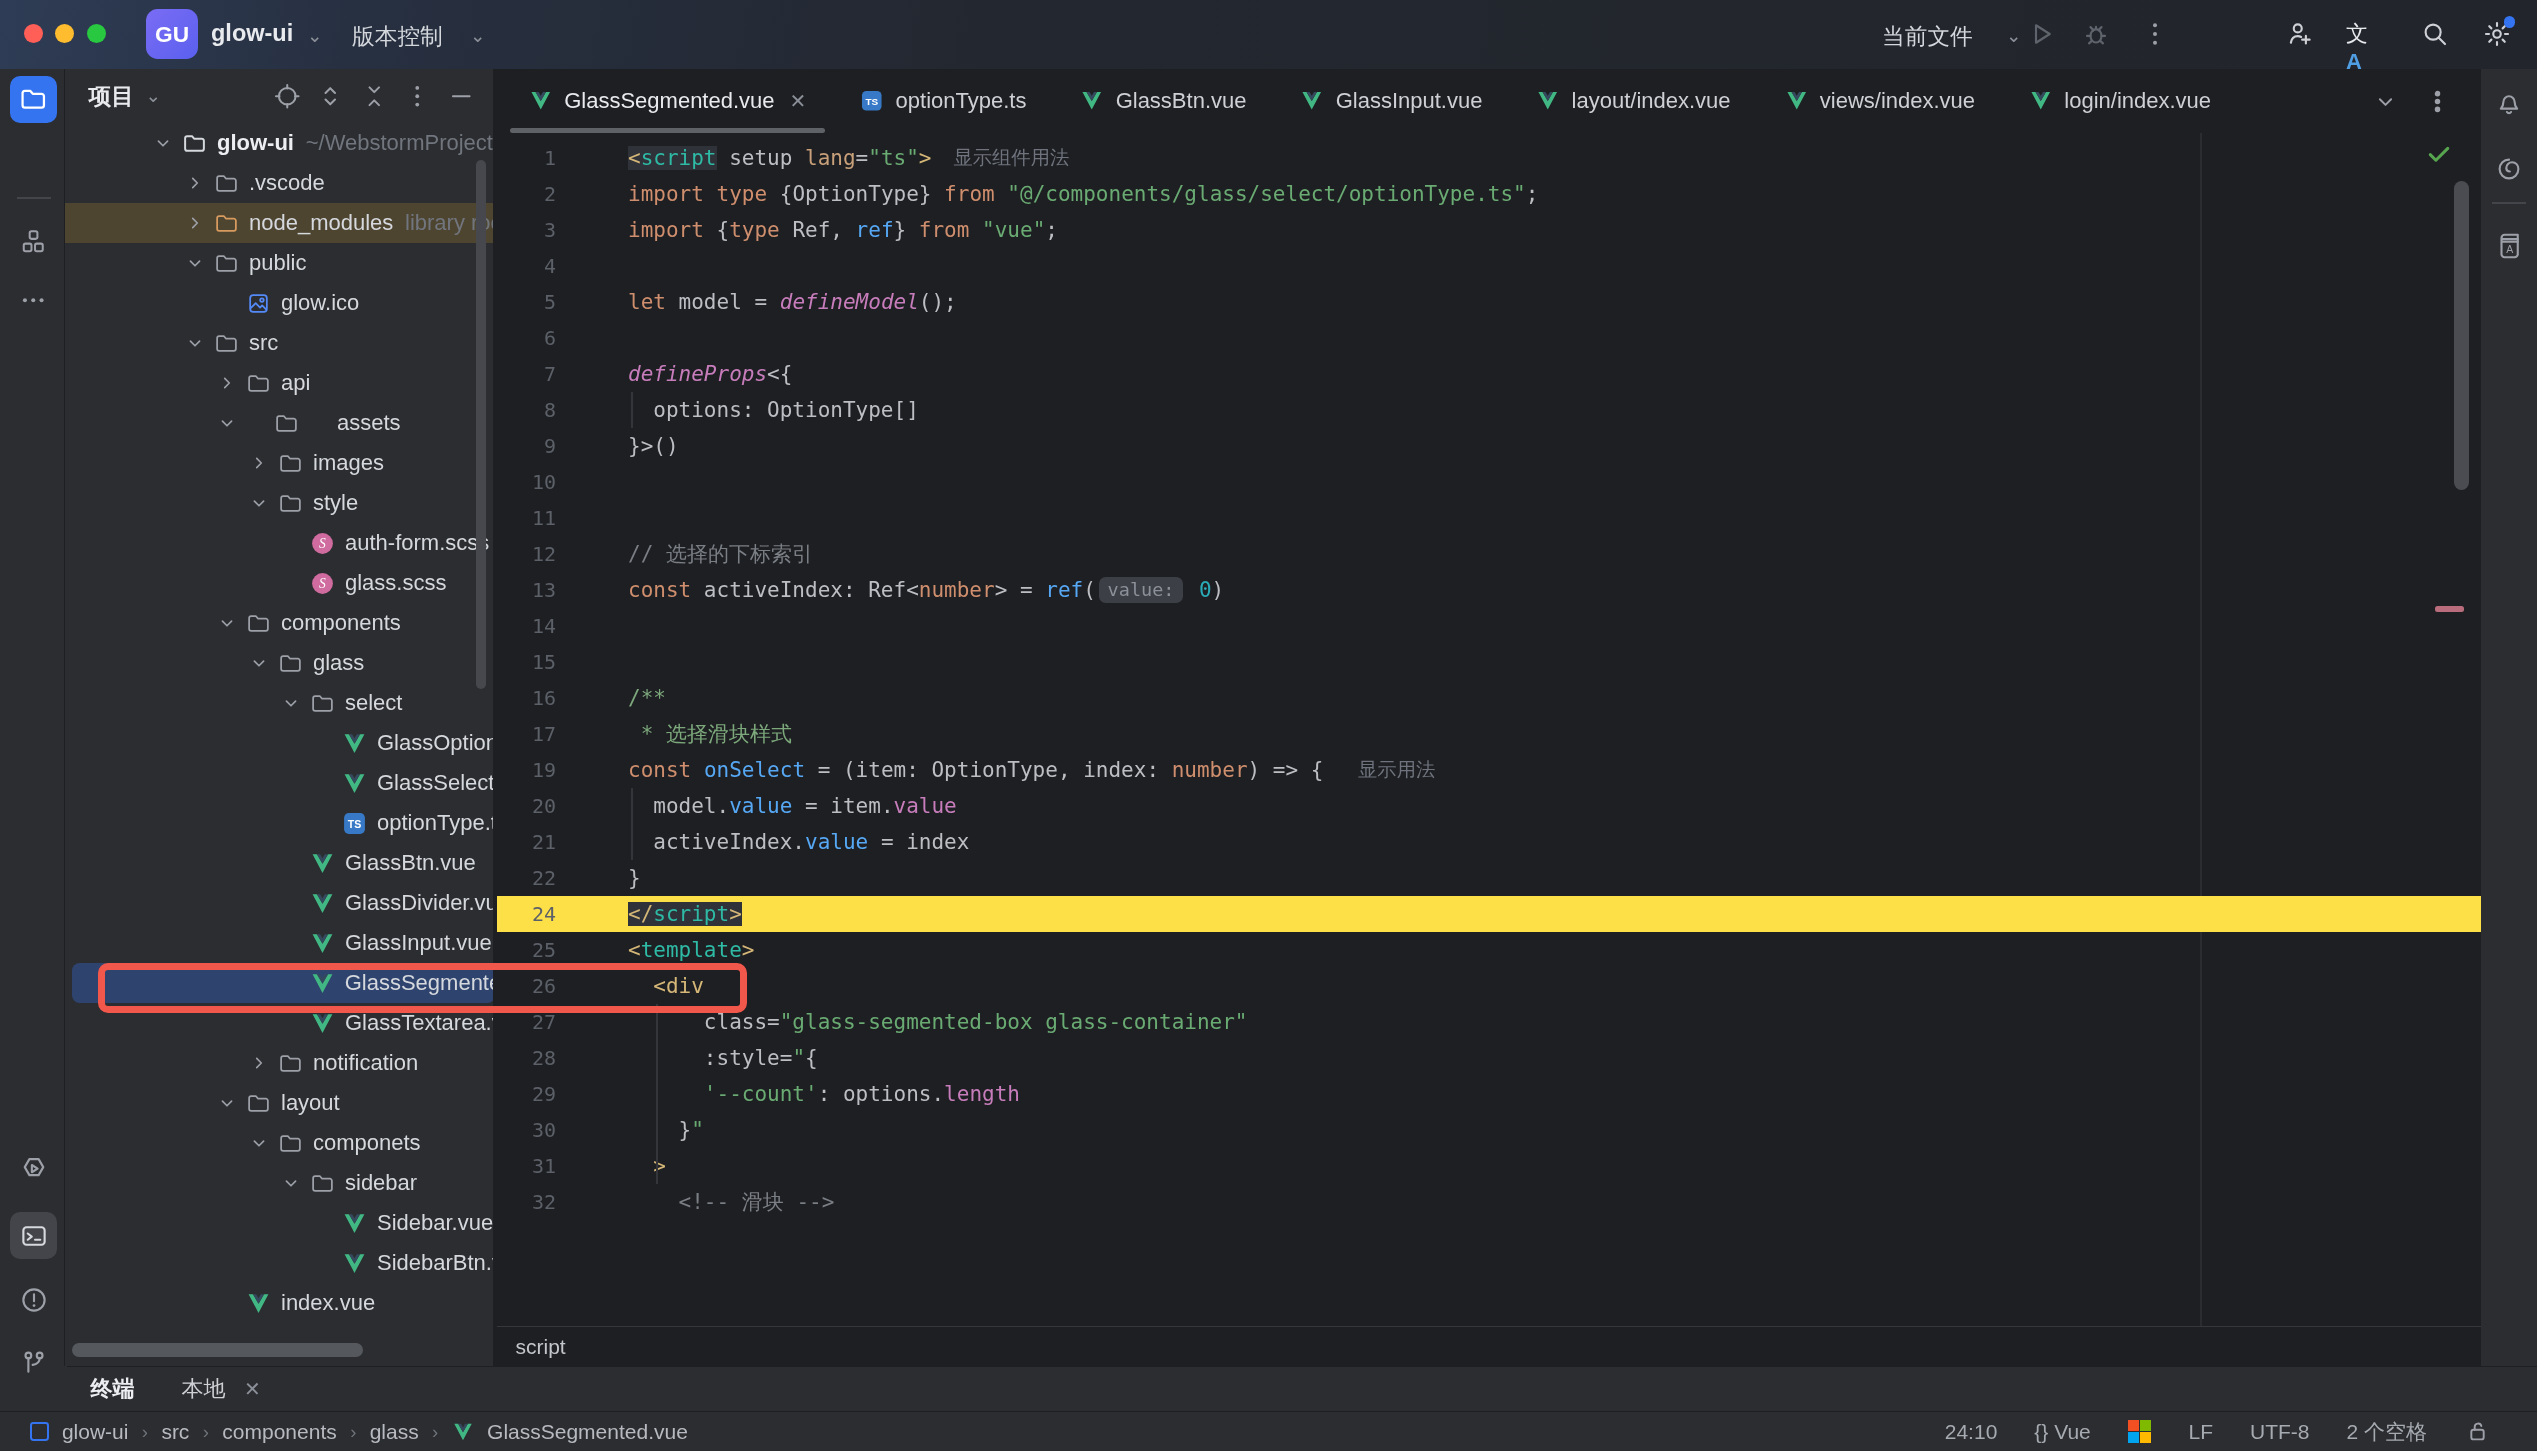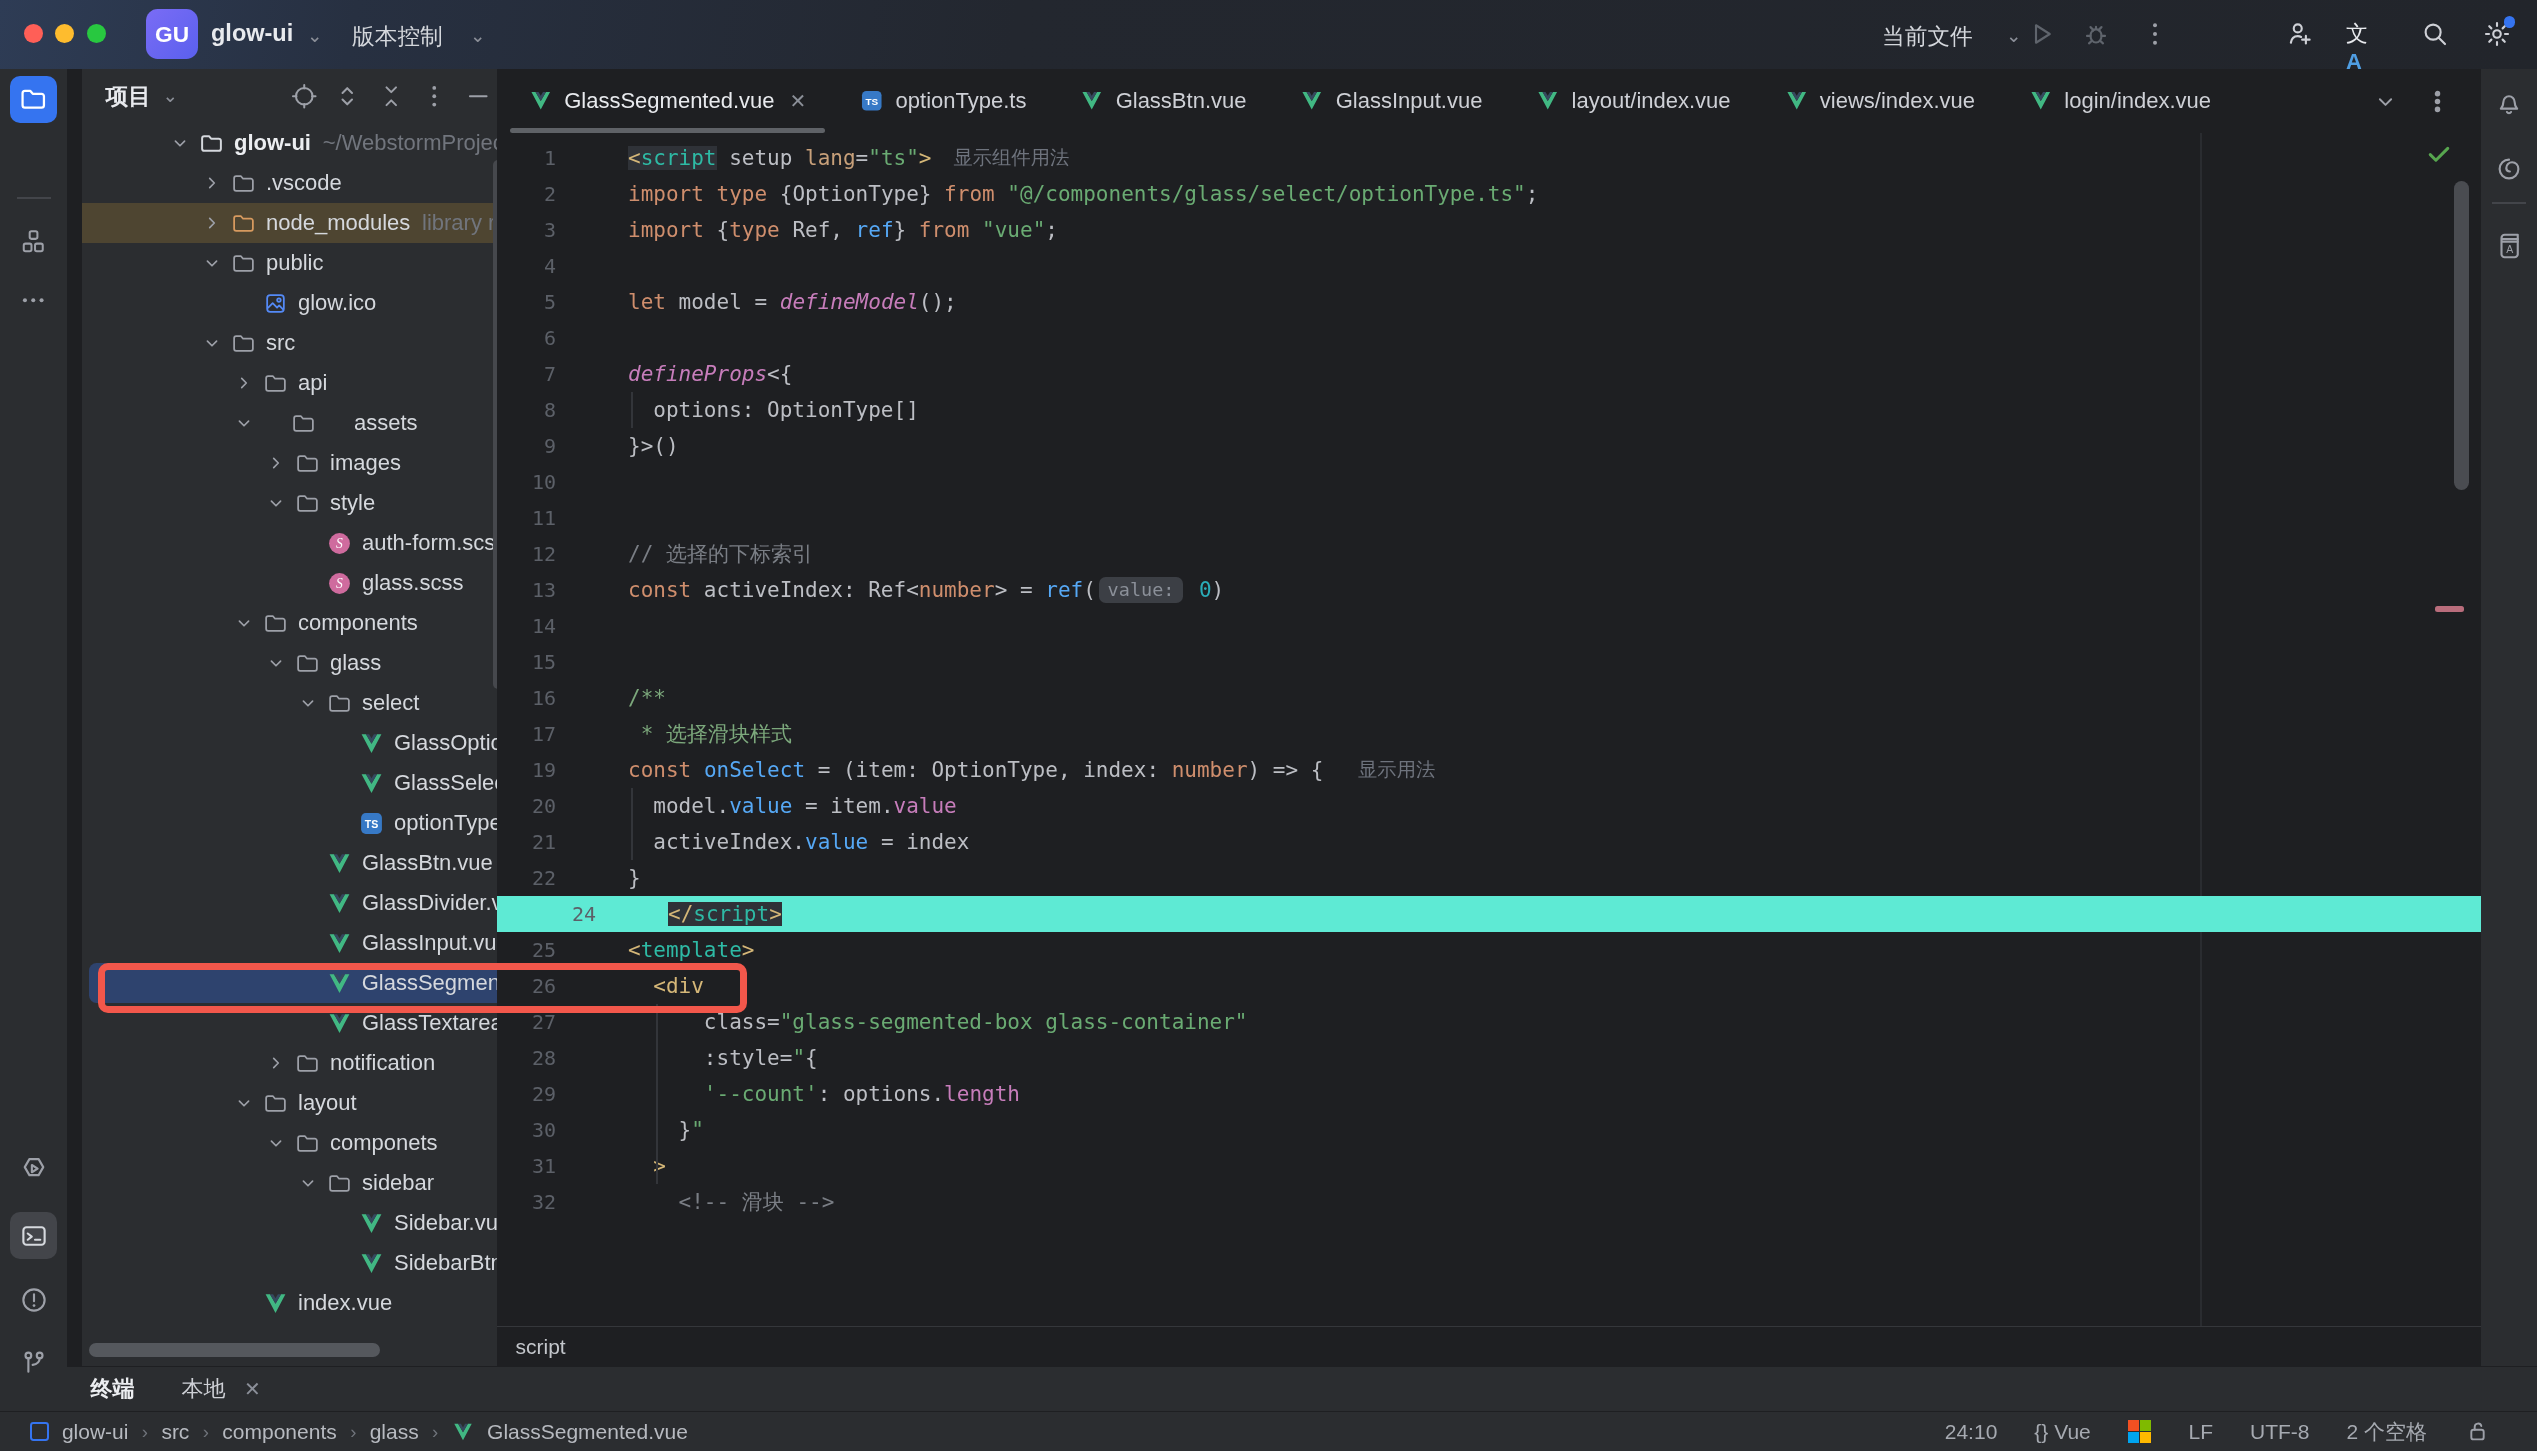--- a/index.html
+++ b/index.html
@@ -34,21 +34,21 @@
   .strip-btn { position:absolute; left:10px; width:47px; height:47px; border-radius:10px;
     display:flex; align-items:center; justify-content:center; }
   .strip-btn.activeblue { background:#3574f0; color:#fff; }
   .strip-btn.activegray { background:#43454a; color:#d6d9de; }
   .strip-div { position:absolute; left:17px; width:34px; height:1.7px; background:#43454a; }
 
   
   #rightstrip { position:absolute; left:2480px; top:69px; width:57px; height:1297px; background:#2b2d30; }
 
   
-  #project { position:absolute; left:81px; top:69px; width:430px; height:1297px; background:#2b2d30;
+  #project { position:absolute; left:64px; top:69px; width:430px; height:1297px; background:#2b2d30;
     border-left:0.8px solid #1e1f22; border-right:0.8px solid #1e1f22; overflow:hidden; }
   #proj-header { position:absolute; left:0; top:0; width:430px; height:54px; display:flex; align-items:center; padding:0 20px 0 23.5px; }
   #proj-title { color:#e8eaee; font-size:22.7px; font-weight:600; }
   #proj-header .hic { width:28.5px; height:28.5px; margin-left:15px; }
   #proj-header .spacer { flex:1; }
   #tree { position:absolute; left:0; top:54px; width:430px; }
   .trow { height:40px; display:flex; align-items:center; white-space:nowrap; overflow:hidden; position:relative; }
   .trow .chev { width:30px; height:23.5px; flex:0 0 30px; display:flex; align-items:center; color:#9da0a8; }
   .trow .ticon { width:25px; height:25px; flex:0 0 25px; margin-right:10px; }
   .trow .tlabel { color:#d5d8dd; font-size:22px; }
@@ -67,21 +67,21 @@
   .tab .ticon { width:23.5px; height:23.5px; }
   .tab.active { color:#e8eaee; }
   .tab.active::after { content:""; position:absolute; left:8.4px; right:8.4px; bottom:0; height:5px; border-radius:2.5px; background:#5f6267; }
   .tab .close { color:#8b8f98; font-size:20px; margin-left:3.4px; }
   #tab-controls { margin-left:auto; display:flex; align-items:center; gap:25px; padding-right:30px; color:#9da0a8; }
   #tab-controls .hic { width:27px; height:27px; }
 
   #code { position:absolute; left:0; top:64px; width:1984px; height:1193px; padding-top:6.7px;
     font-family:"DejaVu Sans Mono", monospace; font-size:21px; }
   .cl { height:36px; display:flex; align-items:center; white-space:pre; position:relative; }
-  .cl.cur { background:#5eead4;padding-left:40px; }
+  .cl.cur { background:#fde047; }
   .ln { flex:0 0 59px; text-align:right; color:#5c6068; font-size:20px; font-family:"DejaVu Sans Mono", monospace; }
   .ct { padding-left:72px; display:flex; align-items:center; }
   .tok-fg{color:#bcbec4} .tok-kw{color:#cf8e6d} .tok-str{color:#6aab73} .tok-blue{color:#56a8f5}
   .tok-mag{color:#c77dbb} .tok-magI{color:#c77dbb; font-style:italic} .tok-cmt{color:#7a7e85}
   .tok-doc{color:#7ca87c} .tok-gold{color:#d5b778} .tok-teal{color:#2ebaa5} .tok-num{color:#2aacb8} .tok-tan{color:#c8a07a}
   .tok-hl { background:#2f3238; }
   .chip { background:#3c3f45; color:#8b9099; font-size:18.5px; border-radius:6.7px; padding:2.5px 8.4px; margin:0 3.4px;
     font-family:"DejaVu Sans Mono", monospace; }
   .hint { color:#6e737d; font-size:19.3px; font-family:"Liberation Sans", sans-serif; margin-left:22px; }
   .iguide { position:absolute; width:1.7px; background:#33353a; }

